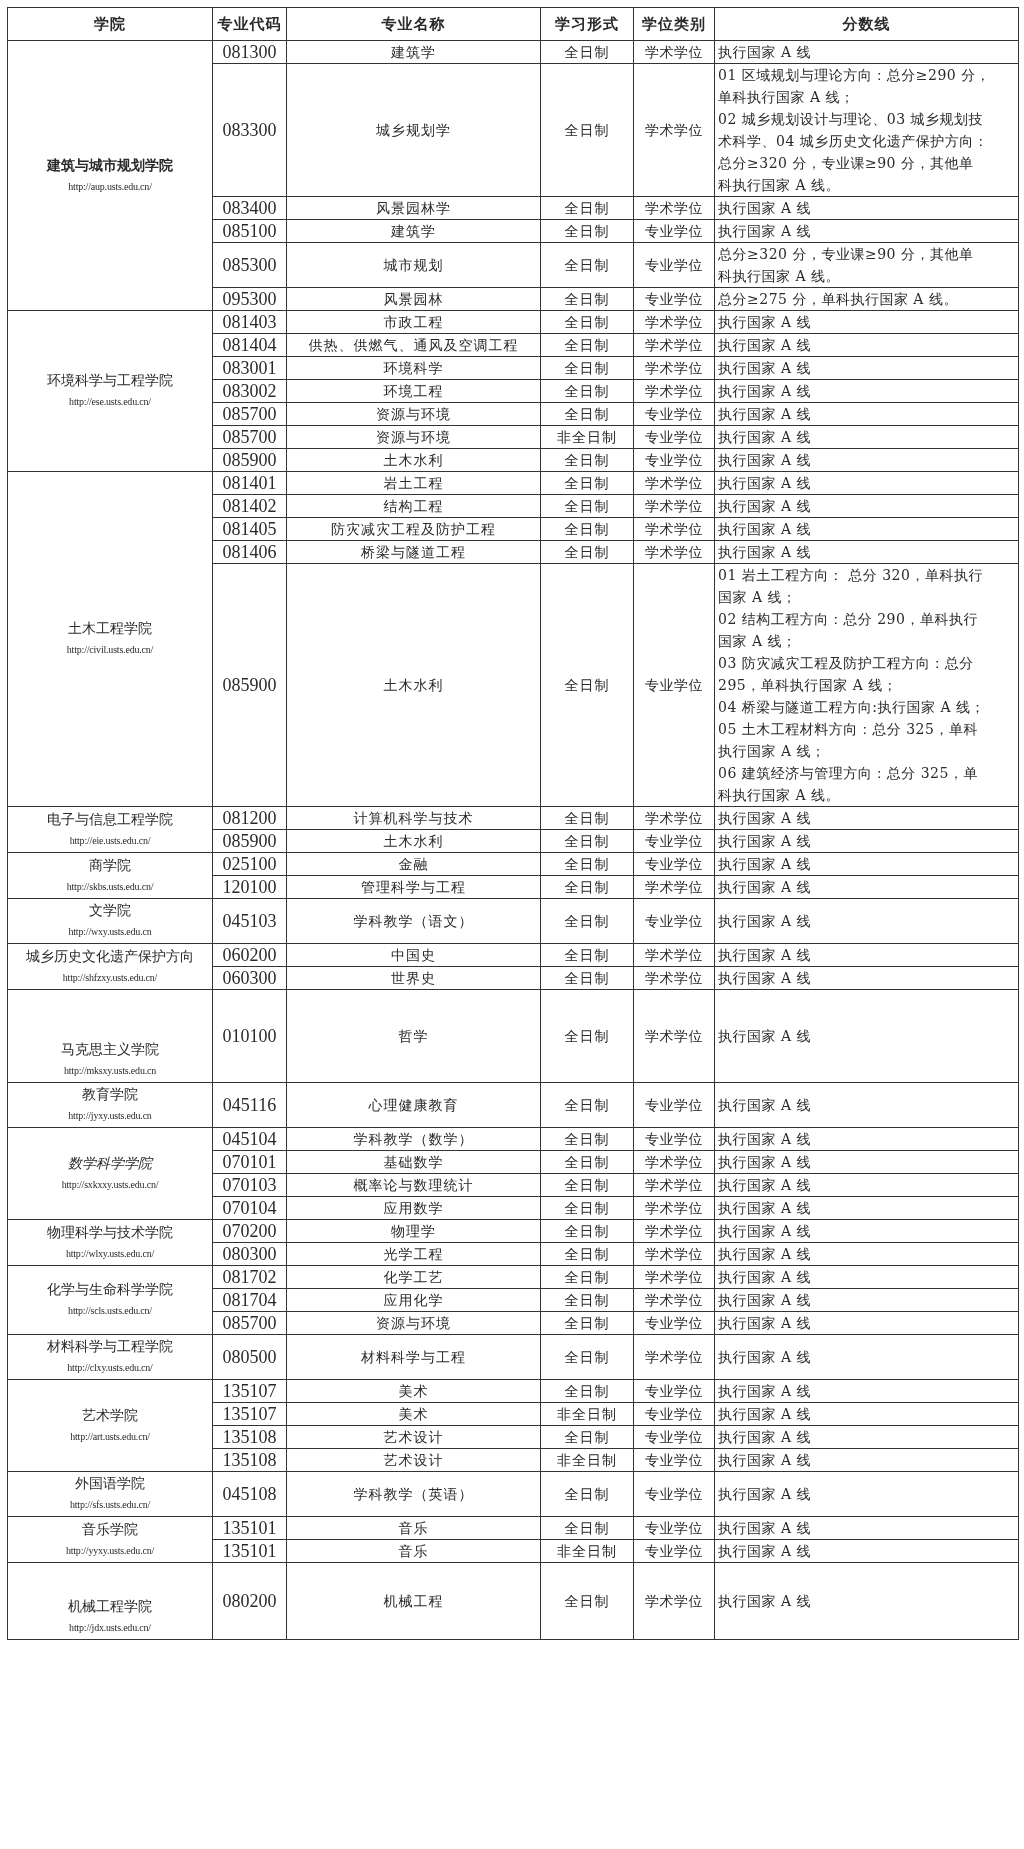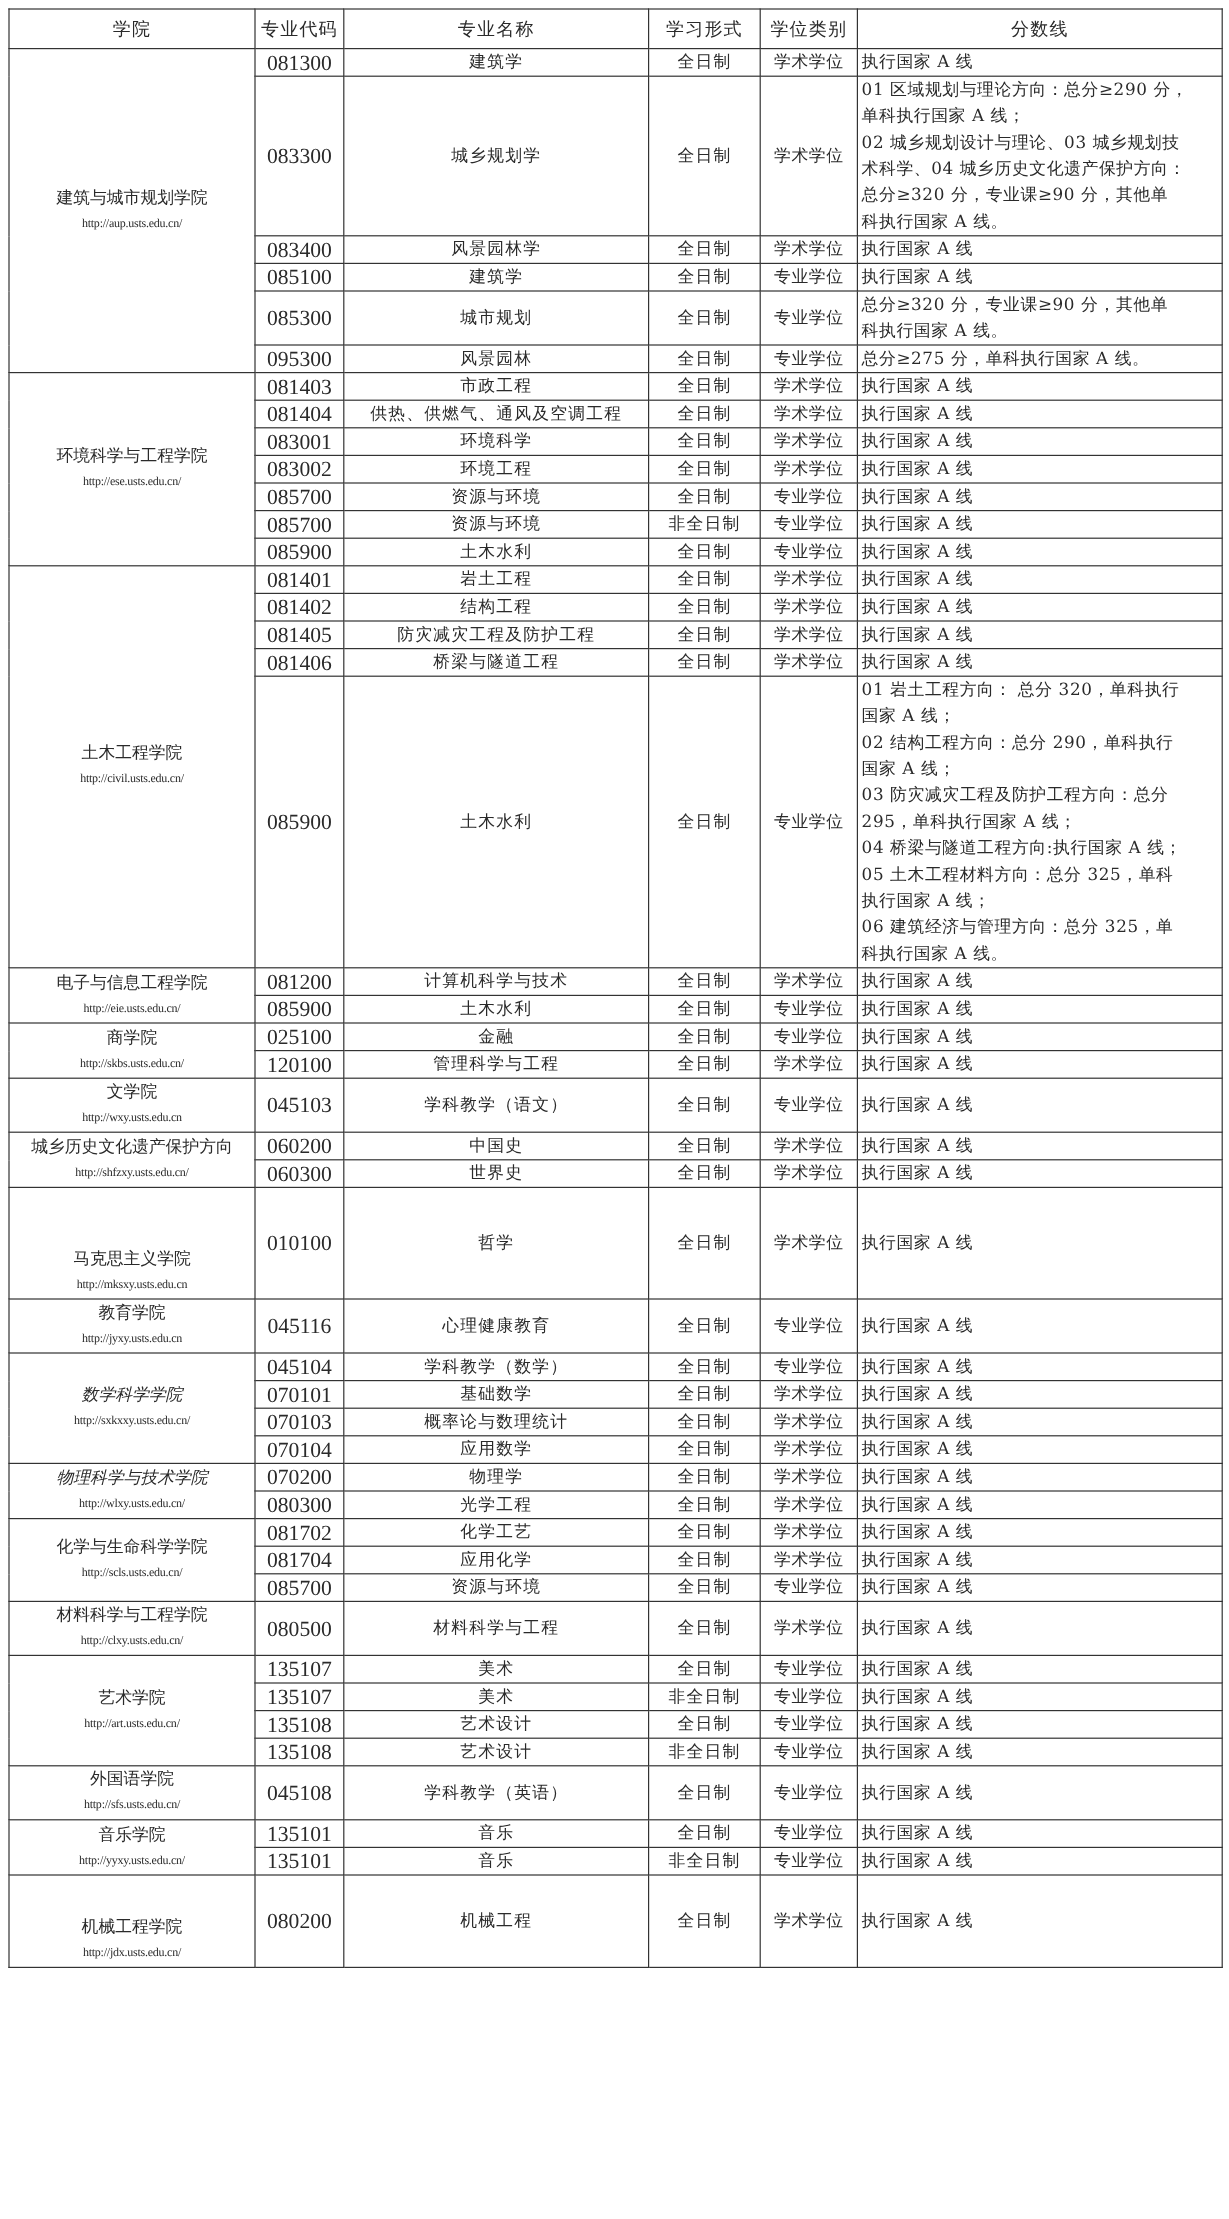--- a/index.html
+++ b/index.html
@@ -12,21 +12,21 @@
     font-size: 14px;
   }
   table.score-table th, table.score-table td {
     border: 1.5px solid #333;
     padding: 0 3px;
     vertical-align: middle;
     line-height: 22px;
   }
   table.score-table th {
     height: 32px;
-    font-weight: normal;
+    font-weight: bold;
     font-size: 15px;
     text-align: center;
     letter-spacing: 1px;
   }
   td.college { text-align: center; font-size: 14px; line-height: 23px; }
   td.college .url { display: block; font-family: Liberation Serif, serif; font-size: 10px; letter-spacing: -0.2px; }
   td.code { text-align: center; font-family: "Liberation Serif", serif; font-size: 18px; }
   td.name { text-align: center; letter-spacing: 1px; }
   td.mode { text-align: center; letter-spacing: 1px; }
   td.degree { text-align: center; letter-spacing: 0.5px; }
@@ -52,21 +52,21 @@
       <th>专业代码</th>
       <th>专业名称</th>
       <th>学习形式</th>
       <th>学位类别</th>
       <th>分数线</th>
     </tr>
   </thead>
   <tbody id="table-body">
       <tr class="r1">
         <td class="college" rowspan="6">
-          <span style="display: block;">建筑与城市规划学院</span>
+          <span style="display: block; font-weight: bold;">建筑与城市规划学院</span>
           <span class="url">http://aup.usts.edu.cn/</span>
         </td>
         <td class="code">081300</td>
         <td class="name">建筑学</td>
         <td class="mode">全日制</td>
         <td class="degree">学术学位</td>
         <td class="score">
           <span class="line">执行国家 A 线</span>
         </td>
       </tr>
@@ -387,21 +387,21 @@
         <td class="code">070104</td>
         <td class="name">应用数学</td>
         <td class="mode">全日制</td>
         <td class="degree">学术学位</td>
         <td class="score">
           <span class="line">执行国家 A 线</span>
         </td>
       </tr>
       <tr class="r1">
         <td class="college" rowspan="2">
-          <span style="display: block; font-style: italic;">物理科学与技术学院</span>
+          <span style="display: block;">物理科学与技术学院</span>
           <span class="url">http://wlxy.usts.edu.cn/</span>
         </td>
         <td class="code">070200</td>
         <td class="name">物理学</td>
         <td class="mode">全日制</td>
         <td class="degree">学术学位</td>
         <td class="score">
           <span class="line">执行国家 A 线</span>
         </td>
       </tr>

